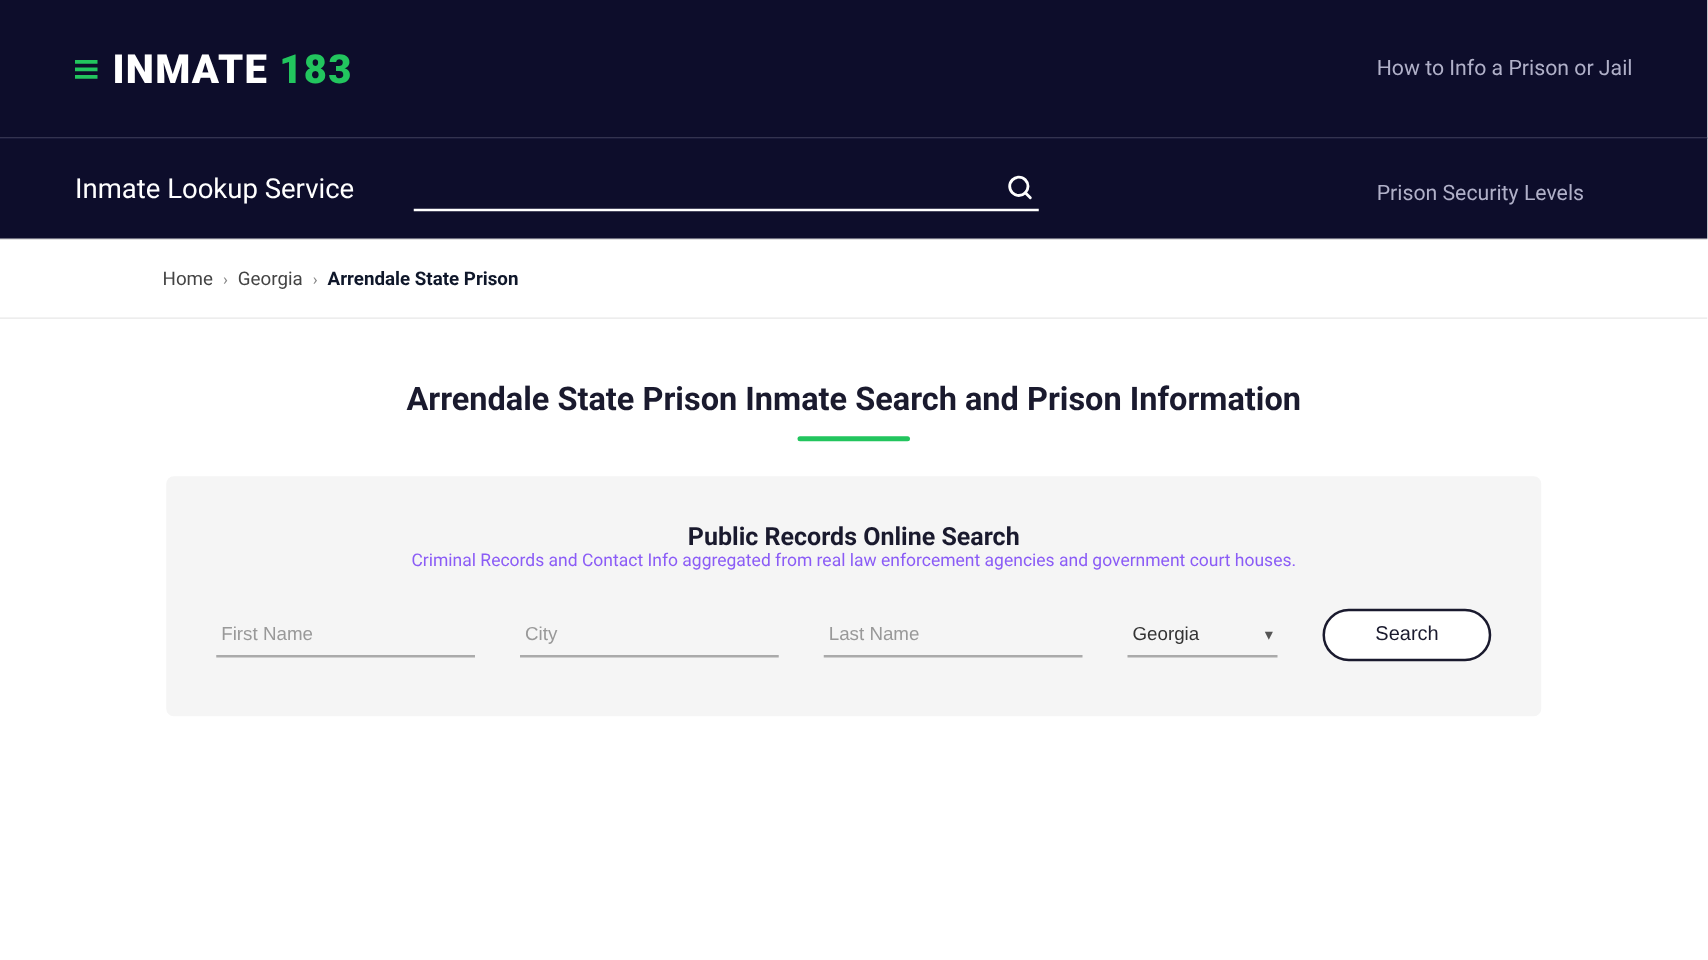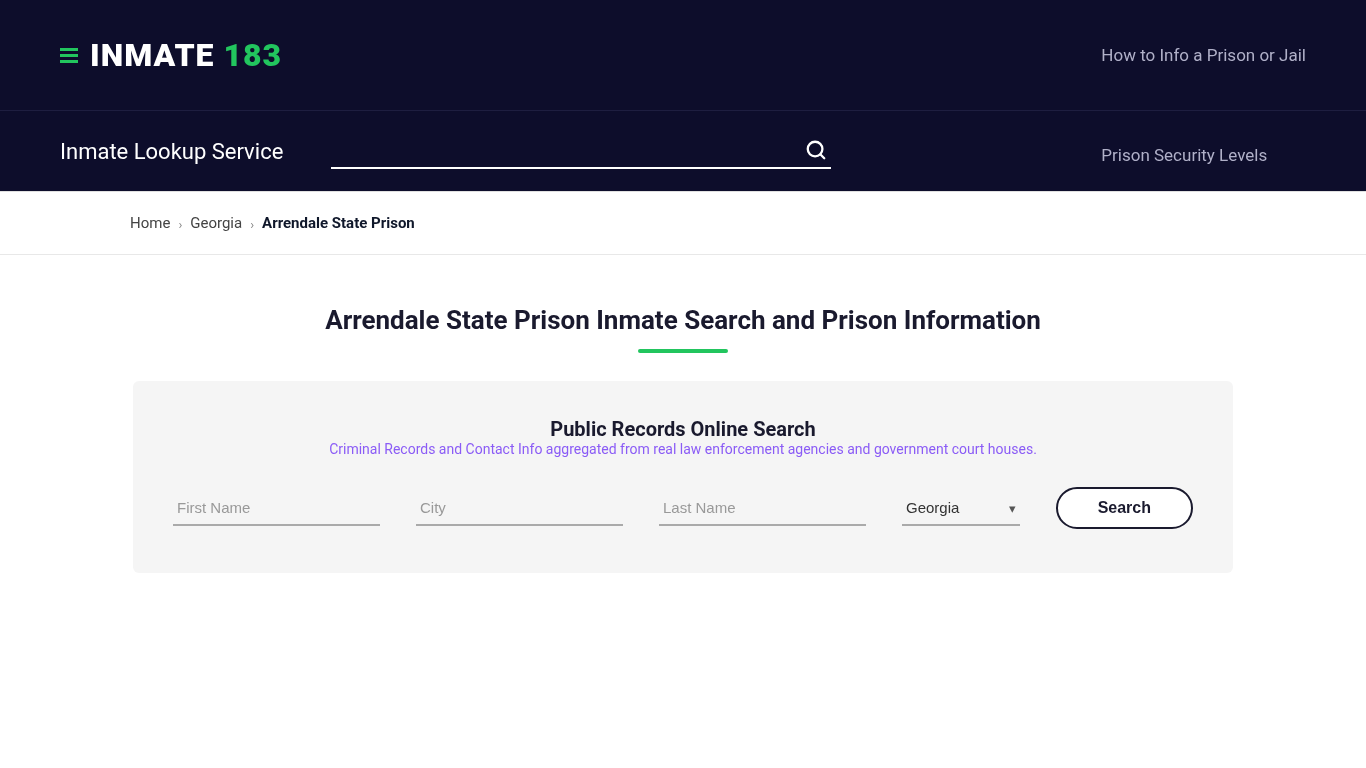--- a/index.html
+++ b/index.html
@@ -264,21 +264,21 @@
       pointer-events: none;
       font-size: 13px;
     }
 
     .search-btn {
       background: #ffffff;
       border: 2px solid #1a1a2e;
       border-radius: 25px;
       padding: 10px 40px;
       font-size: 16px;
-      font-weight: 700;
+      font-weight: 400;
       color: #1a1a2e;
       cursor: pointer;
       white-space: nowrap;
       transition: background 0.2s;
     }
   </style>
 </head>
 <body>
 
 <nav class="top-nav">

